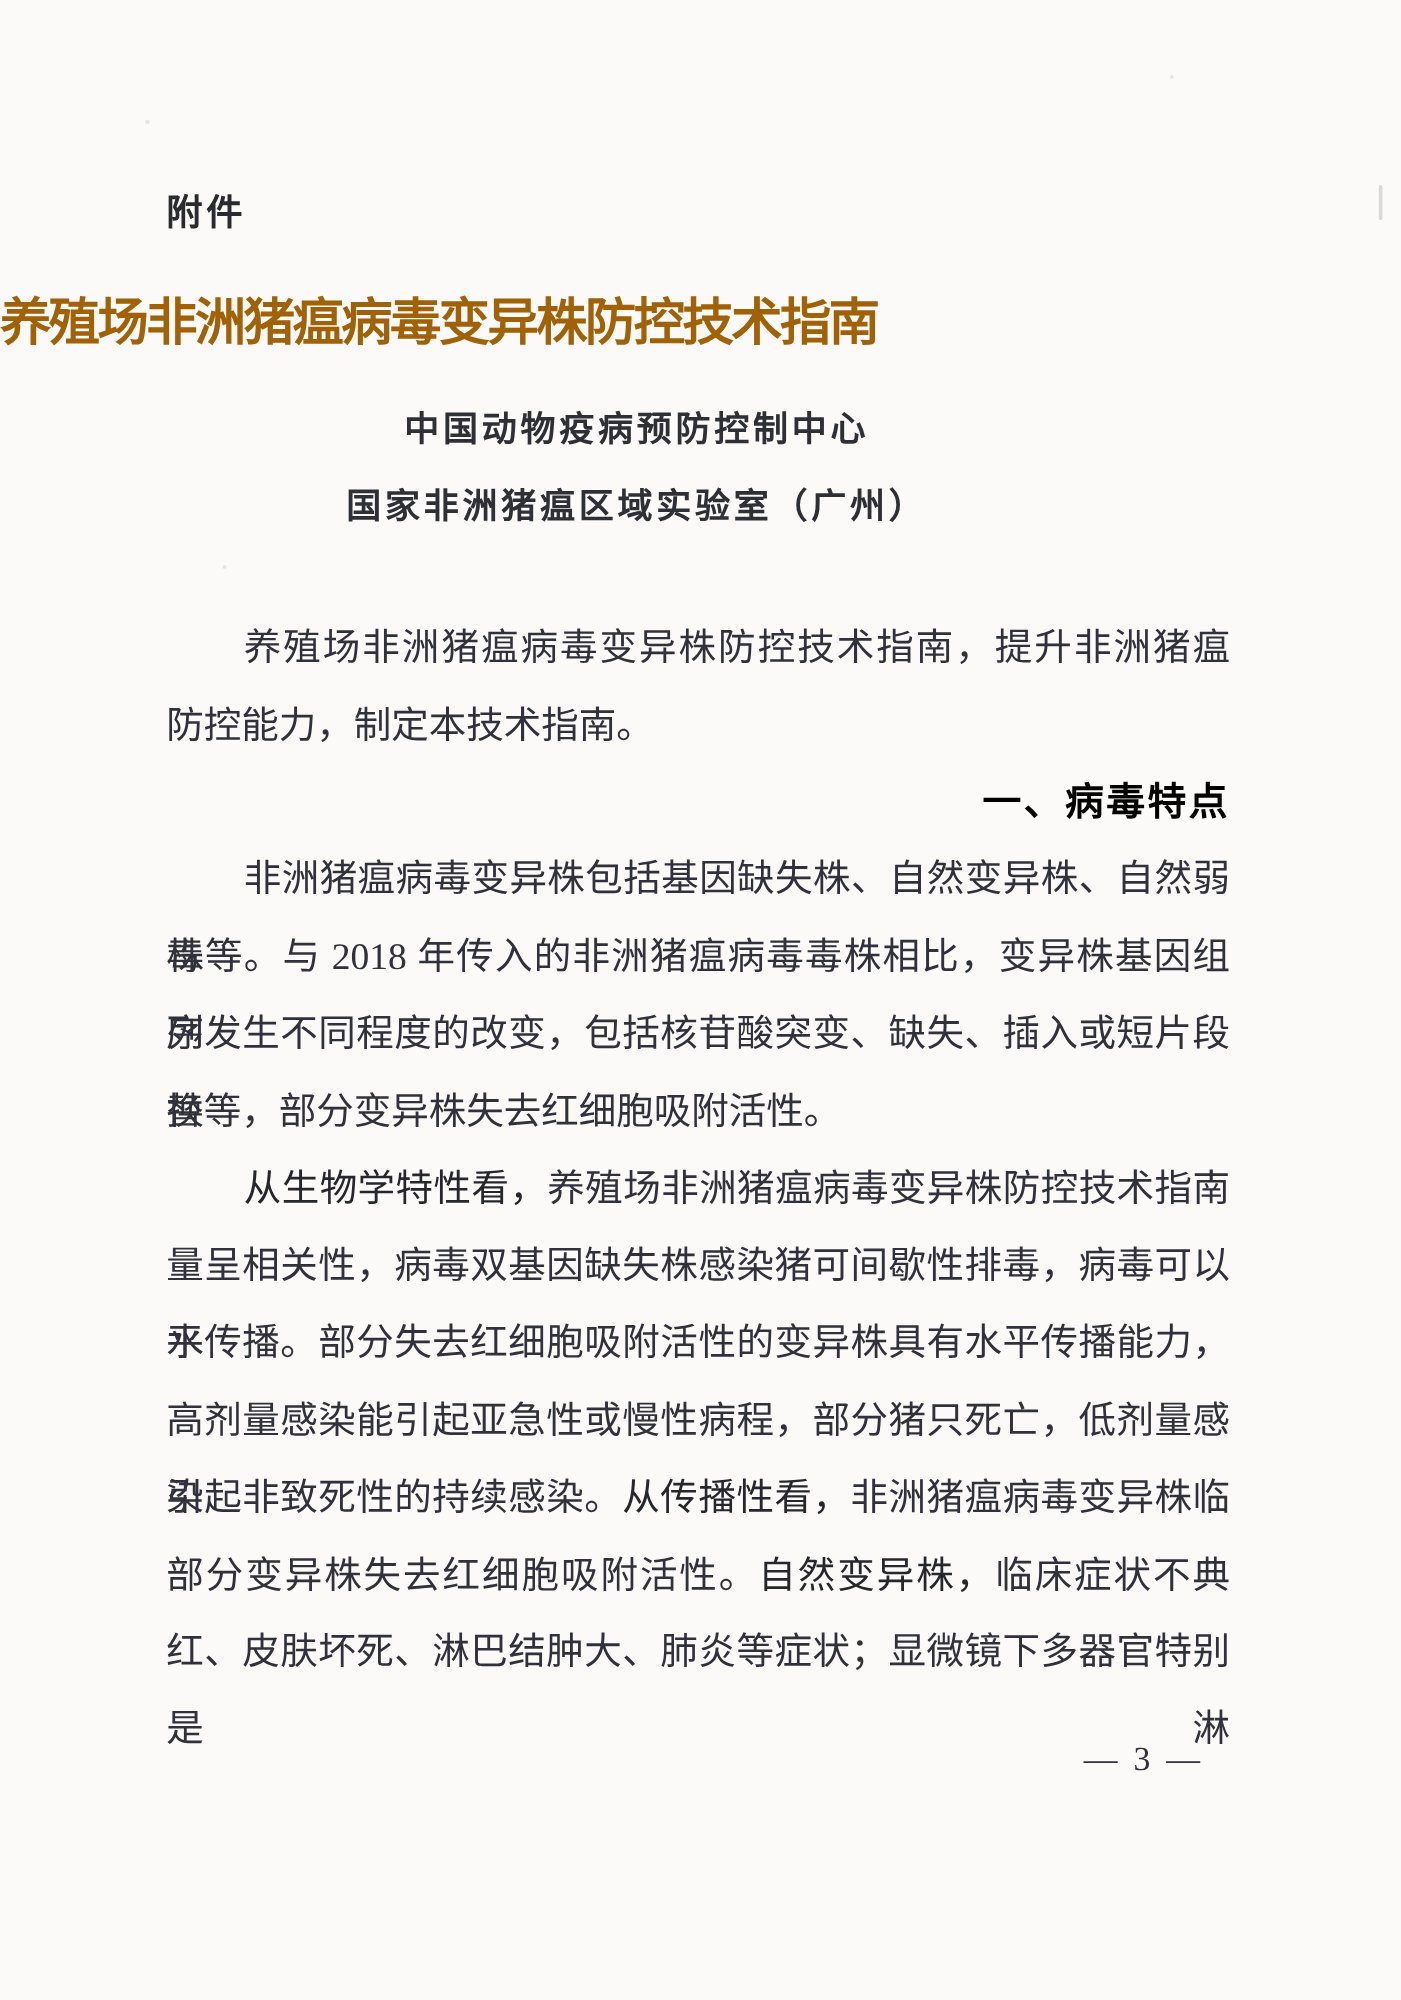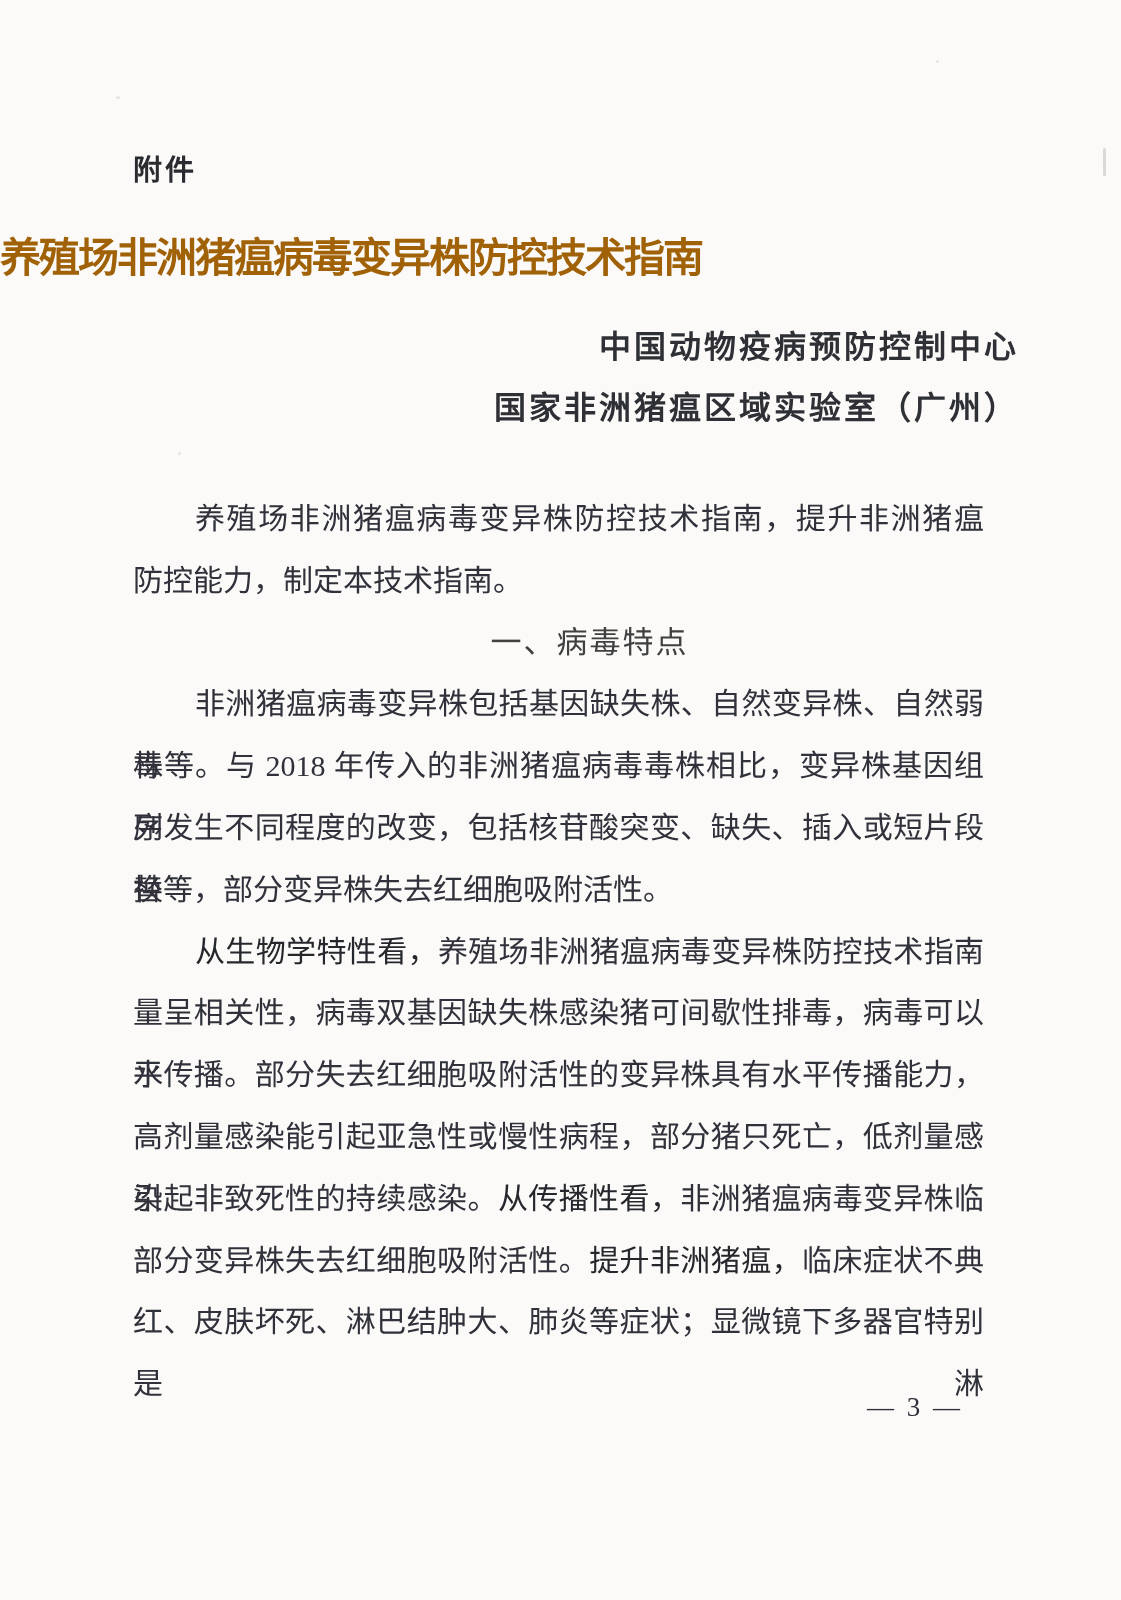--- a/index.html
+++ b/index.html
@@ -39,24 +39,24 @@
     font-size: 41px;
     letter-spacing: -2px;
     color: #a16207;
     white-space: nowrap;
   }
   
   .org-line {
     position: absolute;
     left: 0;
     width: 1019px;
-    text-align: right;
+    text-align: center;
     font-family: "Liberation Serif", "DejaVu Serif", serif;
     font-weight: 700;
-    font-size: 32px;
+    font-size: 28px;
     letter-spacing: 3px;
     color: #2f3036;
     white-space: nowrap;
   }
   .org-line-1 { top: 317px; }
   .org-line-2 { top: 378px; }
 
   
   .body-text {
     position: absolute;
@@ -73,25 +73,25 @@
     text-align-last: justify;
     text-justify: inter-character;
   }
   .line.indent { text-indent: 62px; }
   .line.para-end {
     text-align: left;
     text-align-last: auto;
   }
   .line.heading {
     font-family: "DejaVu Sans", "Liberation Sans", sans-serif;
-    font-weight: 400;
+    font-weight: 700;
     font-size: 31px;
-    color: #404040;
+    color: #000000;
     letter-spacing: 2px;
-    text-align: center;
+    text-align: right;
     text-align-last: auto;
     text-indent: 62px;
   }
   .bold-seg {
     font-family: "DejaVu Sans", "Liberation Sans", sans-serif;
     font-weight: 400;
     color: #26272c;
   }
   
   .page-number {
@@ -167,21 +167,21 @@
     <div class="line">
       <span>平传播。部分失去红细胞吸附活性的变异株具有水平传播能力，</span>
     </div>
     <div class="line">
       <span>高剂量感染能引起亚急性或慢性病程，部分猪只死亡，低剂量感染</span>
     </div>
     <div class="line">
       <span>引起非致死性的持续感染。</span><span class="bold-seg">从传播性看，</span><span>非洲猪瘟病毒变异株临</span>
     </div>
     <div class="line">
-      <span>部分变异株失去红细胞吸附活性。</span><span class="bold-seg">提升非洲猪瘟，</span><span>临床症状不典</span>
+      <span>部分变异株失去红细胞吸附活性。</span><span class="bold-seg">自然变异株，</span><span>临床症状不典</span>
     </div>
     <div class="line">
       <span>红、皮肤坏死、淋巴结肿大、肺炎等症状；显微镜下多器官特别是淋</span>
     </div>
 
   </div>
 
   <div class="page-number">— 3 —</div>
 
   <div class="scan-line-artifact"></div>

